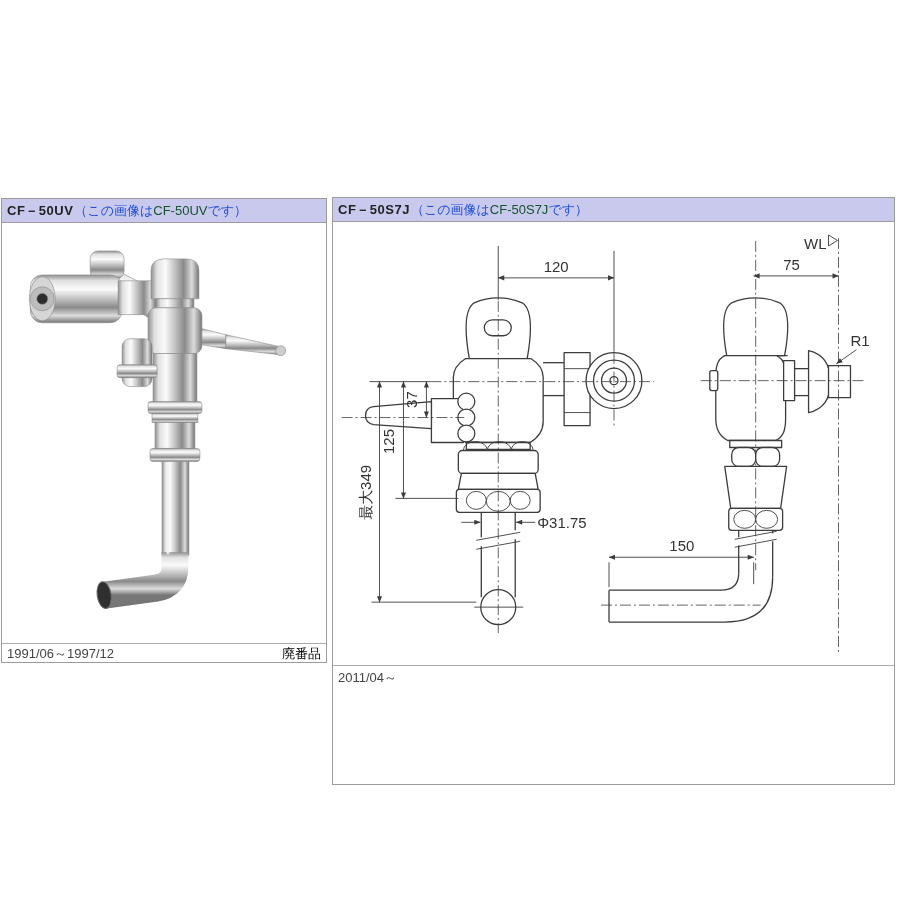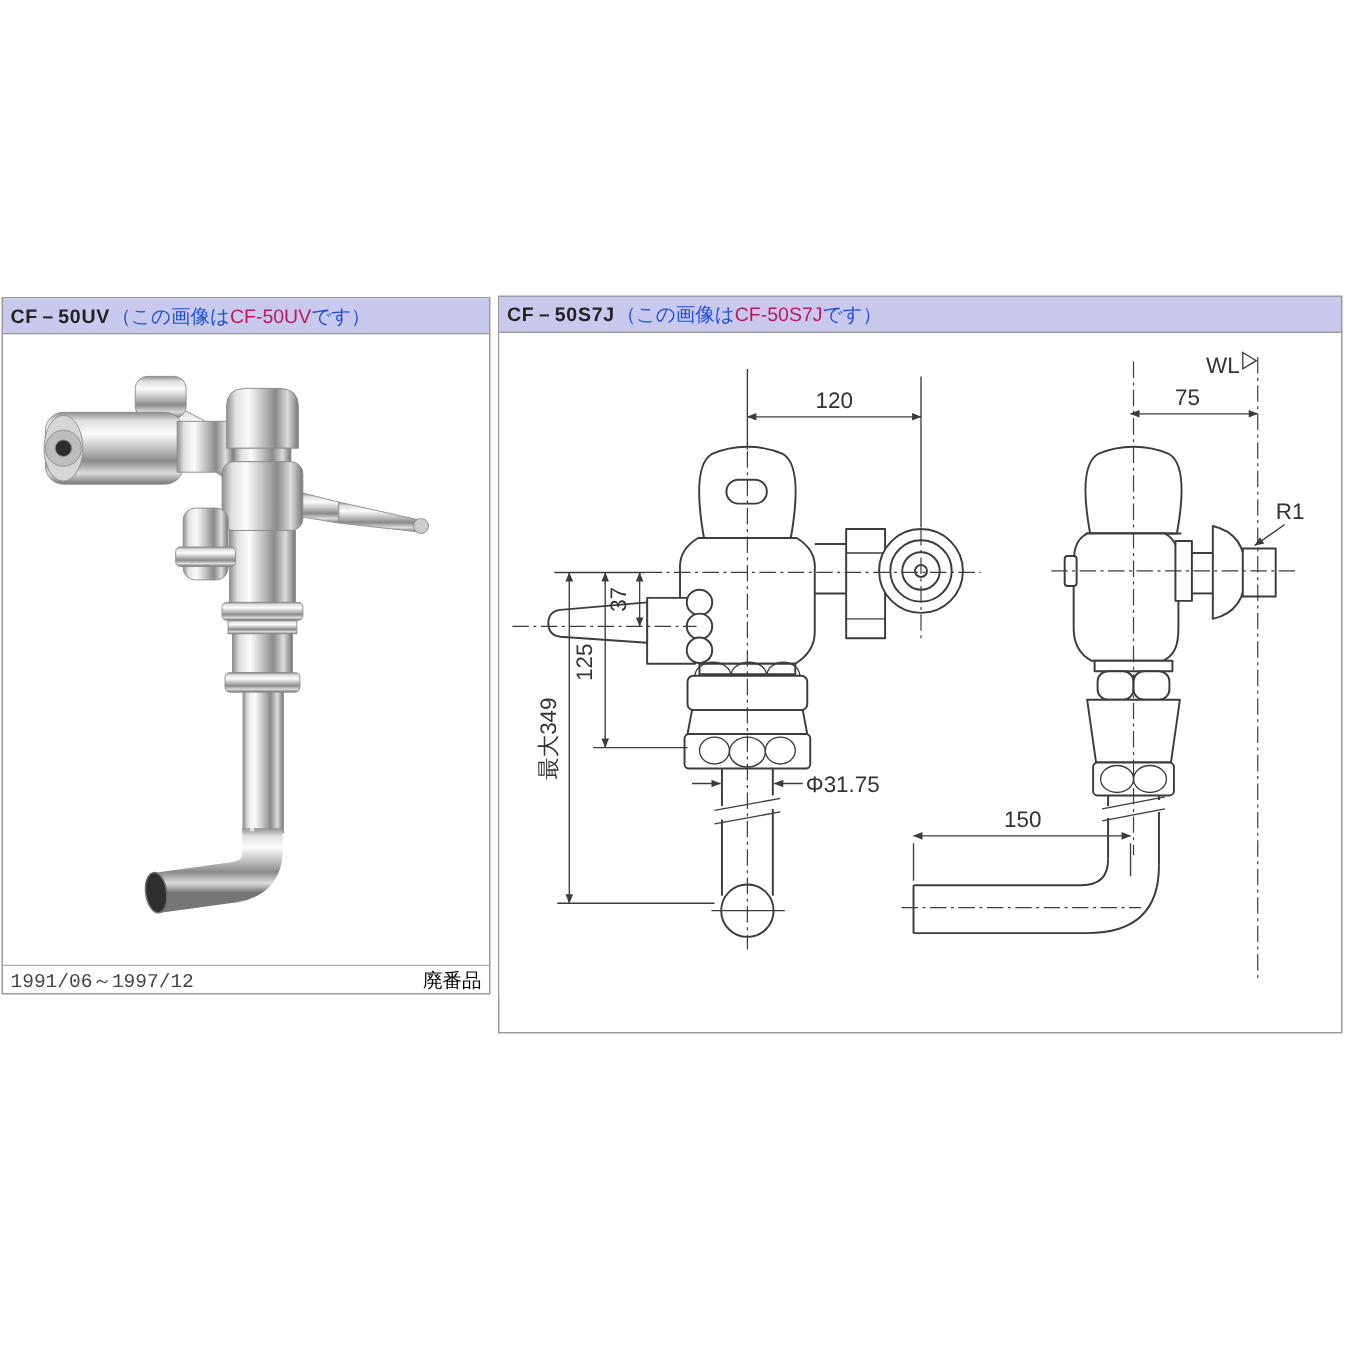--- a/index.html
+++ b/index.html
@@ -1,31 +1,31 @@
 <!DOCTYPE html>
 <html><head>
 <meta charset="utf-8">
 <style>
   html,body{margin:0;padding:0;background:#fff;}
   .stage{position:relative;width:900px;height:900px;background:#ffffff;overflow:hidden;
          font-family:"Liberation Sans","DejaVu Sans",sans-serif;}
   .panel{position:absolute;border:1px solid #9b9b9b;background:#fff;box-sizing:border-box;}
   .panel-left{left:1px;top:198px;width:326px;height:465px;}
-  .panel-right{left:332px;top:197px;width:563px;height:492px;}
+  .panel-right{left:332px;top:197px;width:563px;height:588px;}
   .panel-header{height:23px;background:#c9c9ee;border-bottom:1px solid #9b9b9b;
     display:flex;align-items:center;padding:0 5px;font-size:13px;color:#222;
     white-space:nowrap;overflow:hidden;}
   .model{font-weight:bold;letter-spacing:.5px;margin-right:1px;}
   .cap{color:#1d4ed8;}
-  .cap-model{color:#be185d;}
+  .cap-model{color:#14532d;}
   .panel-image{position:relative;background:#fff;overflow:hidden;}
   .img-left{height:420px;}
   .img-right{height:443px;}
   .panel-footer{border-top:1px solid #ababab;font-size:13px;color:#454545;
-    display:flex;justify-content:space-between;align-items:center;padding:0 5px;font-family:Liberation Mono, monospace;}
+    display:flex;justify-content:space-between;align-items:center;padding:0 5px;}
   .foot-left{height:19px;}
   .foot-right{height:23px;}
   .status-red{color:#000000;}
   
   .shape{stroke:#3c3c3c;stroke-width:1.3;fill:#fff;stroke-linejoin:round;}
   .dln{stroke:#3c3c3c;stroke-width:1.3;fill:none;stroke-linejoin:round;}
   .thin{stroke:#3c3c3c;stroke-width:0.9;fill:none;}
   .cline{stroke:#3c3c3c;stroke-width:0.8;fill:none;stroke-dasharray:11 3 2 3;}
   .dtext{font:15px "Liberation Sans","DejaVu Sans",sans-serif;fill:#333;}
 </style>
@@ -213,15 +213,18 @@
           <line class="thin" x1="202" y1="301" x2="183" y2="301" marker-end="url(#ar)"></line>
           <text class="dtext" x="204" y="307">Φ31.75</text>
 
           <line class="thin" x1="276" y1="341" x2="276" y2="366"></line>
           <line class="thin" x1="421" y1="341" x2="421" y2="363"></line>
           <line class="thin" x1="276" y1="336" x2="421" y2="336" marker-start="url(#ar)" marker-end="url(#ar)"></line>
           <text class="dtext" x="349" y="330" text-anchor="middle">150</text>
         </g>
       </svg>
     </div>
+    <footer class="panel-footer foot-right">
+      <span>2011/04～</span>
+    </footer>
   </section>
 
 </div>
 
 </body></html>

